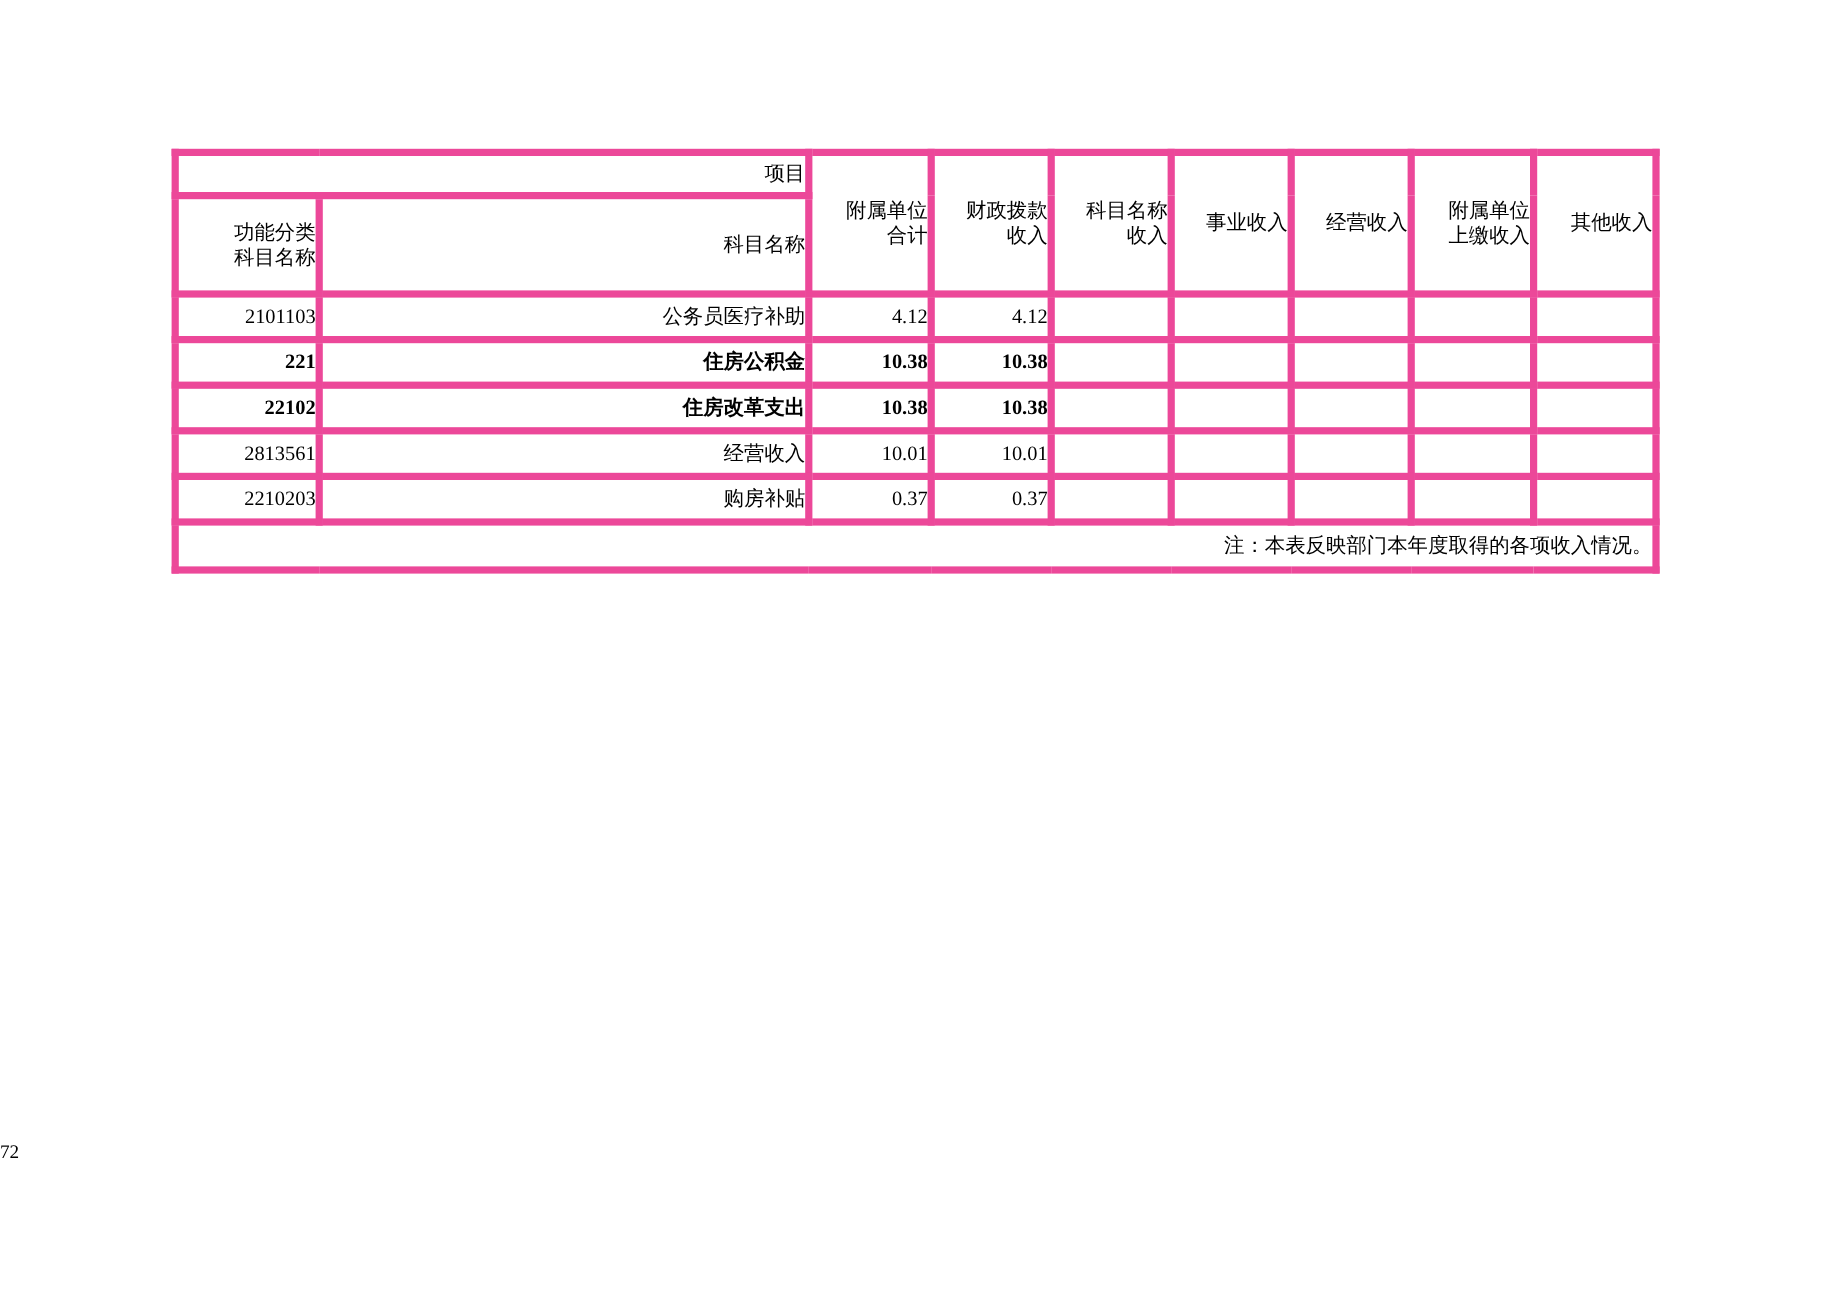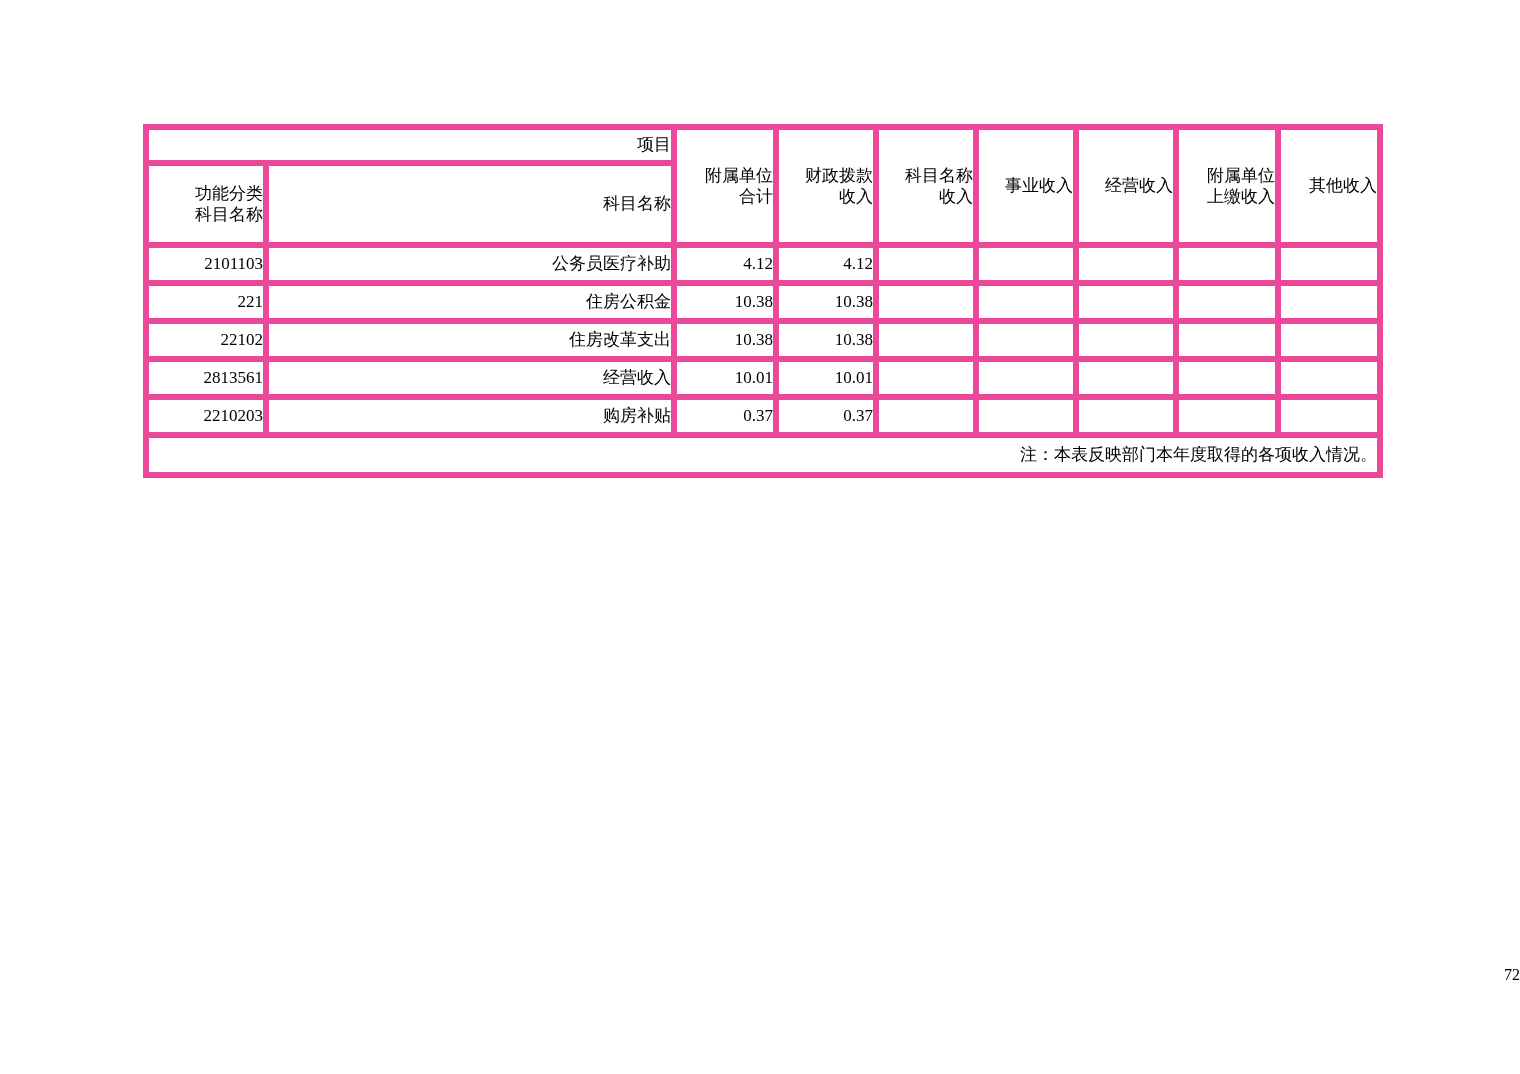--- a/index.html
+++ b/index.html
@@ -65,40 +65,39 @@
   td.num {
     text-align: right;
     padding-right: 14px;
     height: 32px;
     font-family: "Liberation Serif", "DejaVu Serif", serif;
   }
   td.blank {
     height: 32px;
   }
   tr.bold td {
-    font-weight: normal;
+    font-weight: bold;
   }
   tr.bold td.name {
     padding-left: 32px;
   }
   td.note {
     text-align: left;
     padding-left: 12px;
     height: 34px;
     font-size: 16.5px;
   }
   .page-number {
     position: absolute;
     top: 952px;
     left: 0;
     width: 1520px;
-    text-align: right;
+    text-align: left;
     font-size: 16px;
     font-family: "Liberation Serif", "DejaVu Serif", serif;
-    margin-top: 14px;
   }
   
   col.c-code { width: 120px; }
   col.c-name { width: 408px; }
   col.c-total { width: 102px; }
   col.c-fiscal { width: 100px; }
   col.c-super { width: 100px; }
   col.c-career { width: 100px; }
   col.c-operate { width: 100px; }
   col.c-sub { width: 102px; }

